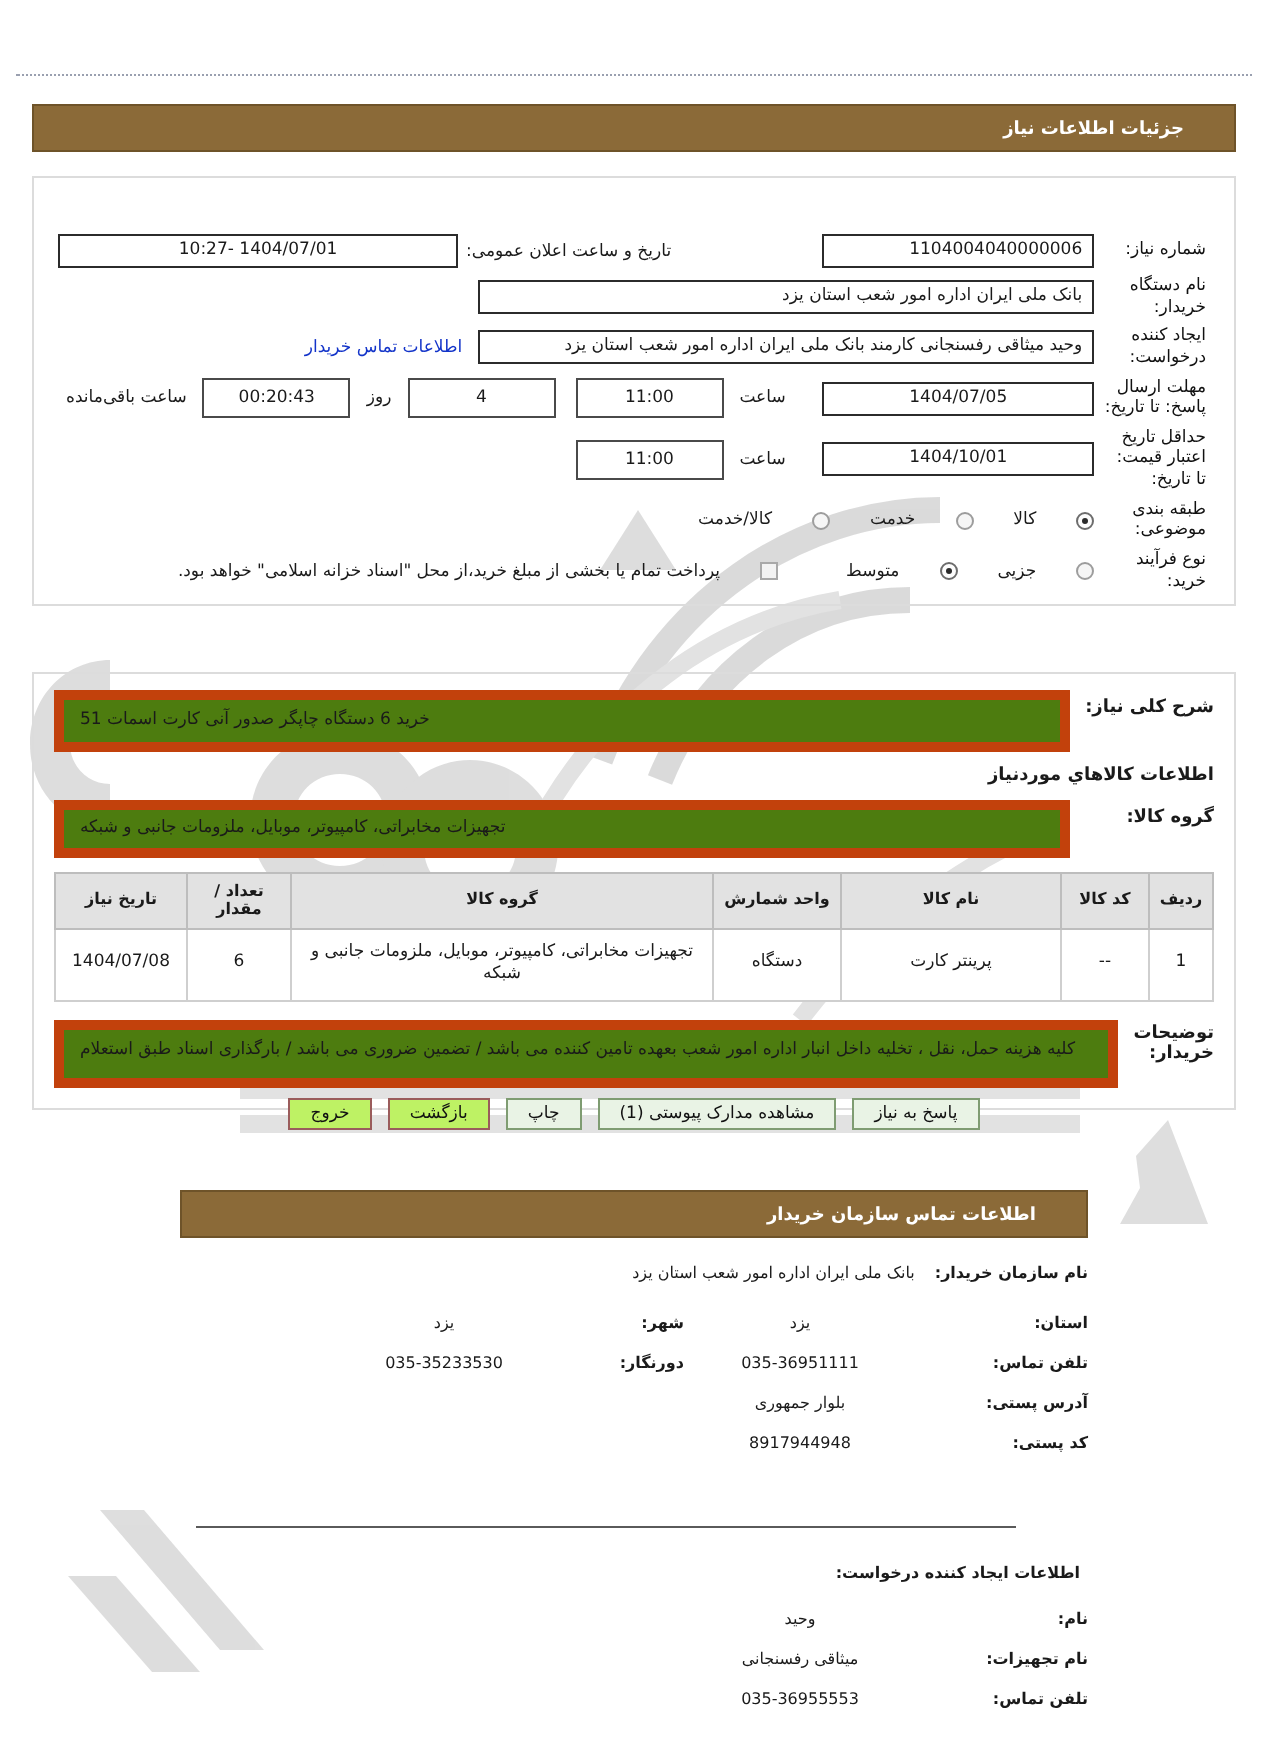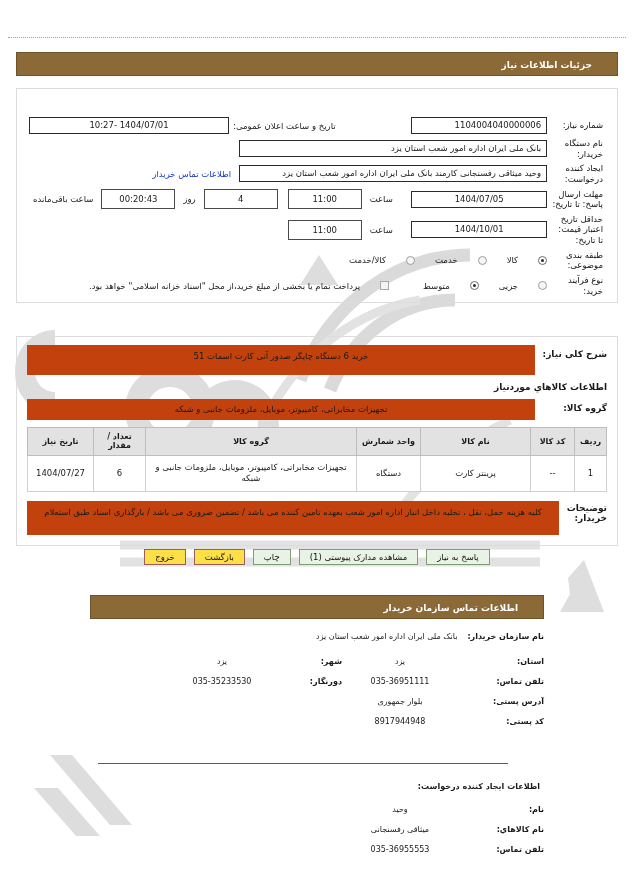--- a/index.html
+++ b/index.html
@@ -140,26 +140,26 @@
     border: 1px solid #dcdcdc;
     padding: 8px 10px 8px 10px;
   }
   .rowline { display: flex; align-items: flex-start; margin-bottom: 7px; }
   .rowline .cap {
     font-weight: bold; font-size: 9px; width: 72px;
     text-align: right; padding-top: 4px; padding-left: 4px;
   }
   .bigbox {
     flex: 1;
-    border: 1px solid #c2410c;
-    background: #c2410c;
+    border: 5px solid #c2410c;
+    background: #4d7c0f;
     min-height: 30px;
     font-size: 8.5px;
     padding: 4px 8px;
-    text-align: center;
+    text-align: left;
     line-height: 1.5;
   }
   .bigbox.short { min-height: 18px; padding: 3px 8px; }
   .subhead { font-weight: bold; font-size: 9px; text-align: right; margin: 2px 0 7px 0; }
 
   
   table.goods {
     width: 100%; border-collapse: collapse;
     font-size: 8.5px; margin-top: 2px; background:#fff;
   }
@@ -189,21 +189,21 @@
   .btn {
     font-size: 8.5px;
     height: 16px; line-height: 14px;
     padding: 0 10px;
     border: 1px solid #808080;
     cursor: pointer;
     white-space: nowrap;
     font-family: inherit;
   }
   .btn.green { background: #e9f3e5; border-color: #7f9c72; color:#111; }
-  .btn.pink  { background: #fde047; border-color: #9a5c5c; color:#111; }
+  .btn.pink  { background: #bef264; border-color: #9a5c5c; color:#111; }
 
   
   #contact {
     position: absolute;
     left: 90px; right: 90px; top: 632px;
     font-size: 8px;
   }
   .c-line { display: flex; align-items: baseline; margin-bottom: 11px; }
   .c-lbl { font-weight: bold; width: 86px; text-align: right; padding-left: 10px; }
   .c-val { width: 116px; text-align: center; }
@@ -396,21 +396,21 @@
         </tr>
       </thead>
       <tbody>
         <tr>
           <td>1</td>
           <td>--</td>
           <td>پرینتر کارت</td>
           <td>دستگاه</td>
           <td>تجهیزات مخابراتی، کامپیوتر، موبایل، ملزومات جانبی و شبکه</td>
           <td>6</td>
-          <td>1404/07/27</td>
+          <td>1404/07/08</td>
         </tr>
       </tbody>
     </table>
 
     <div class="rowline" style="margin-top:9px;margin-bottom:2px;">
       <div class="cap" style="width:48px;padding-top:2px;">توضیحات خریدار:</div>
       <div class="bigbox" style="min-height:34px;">کلیه هزینه حمل، نقل ، تخلیه داخل انبار اداره امور شعب بعهده تامین کننده می باشد  /  تضمین  ضروری می باشد / بارگذاری اسناد طبق استعلام</div>
     </div>
   </div>
 
@@ -460,21 +460,21 @@
 
   <div id="creator">
     <div class="creator-title">اطلاعات ایجاد کننده درخواست:</div>
 
     <div class="c-line">
       <span class="c-lbl">نام:</span>
       <span class="c-val">وحید</span>
     </div>
 
     <div class="c-line">
-      <span class="c-lbl">نام کالاهاي:</span>
+      <span class="c-lbl">نام تجهیزات:</span>
       <span class="c-val">میثاقی رفسنجانی</span>
     </div>
 
     <div class="c-line">
       <span class="c-lbl">تلفن تماس:</span>
       <span class="c-val">035-36955553</span>
     </div>
   </div>
 
 </div>

